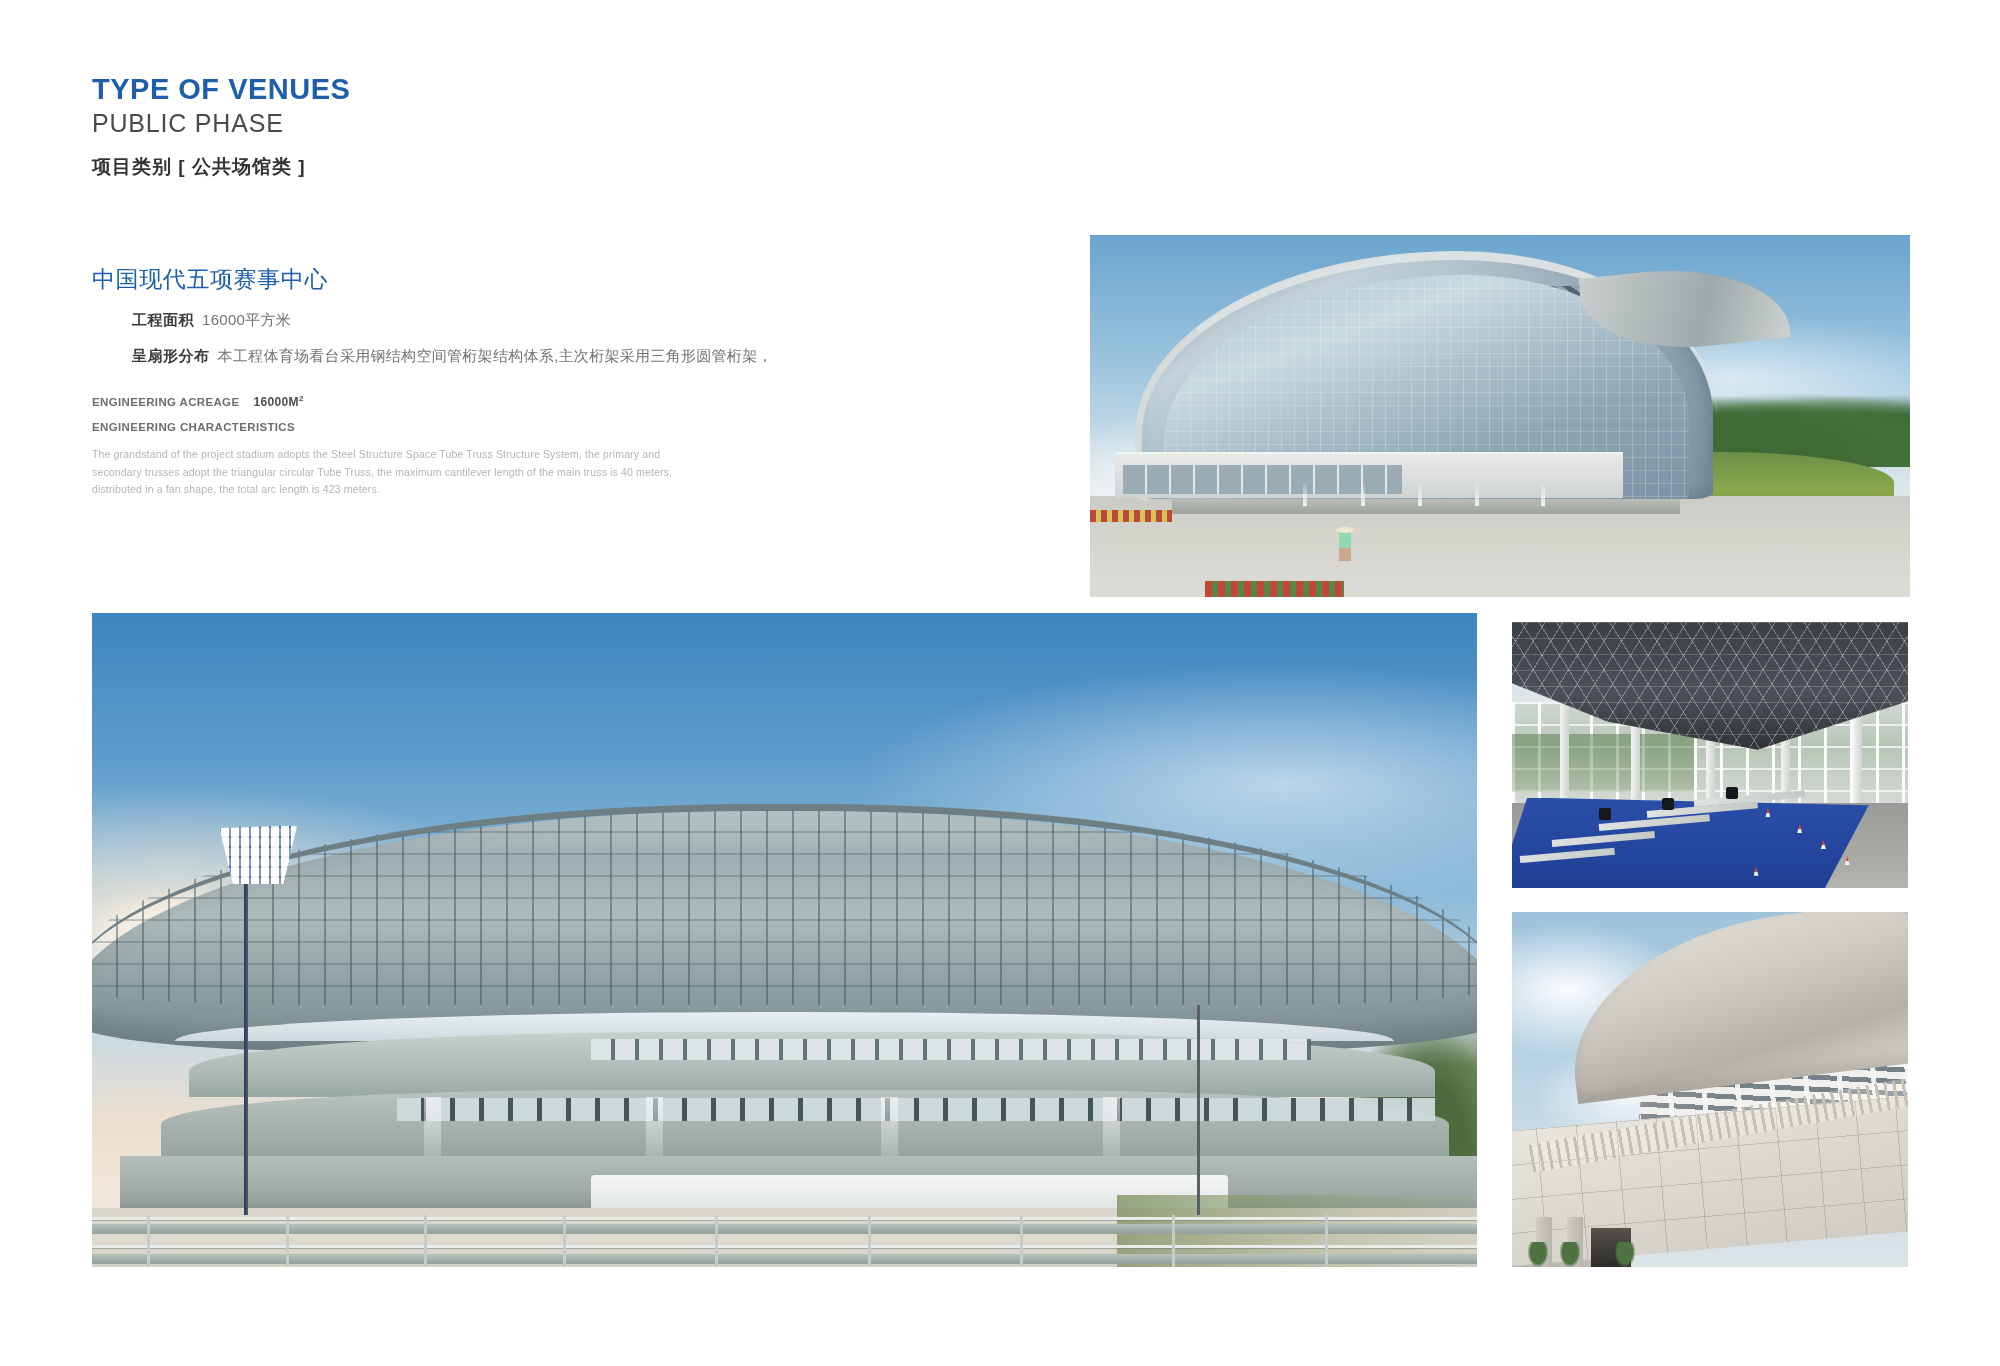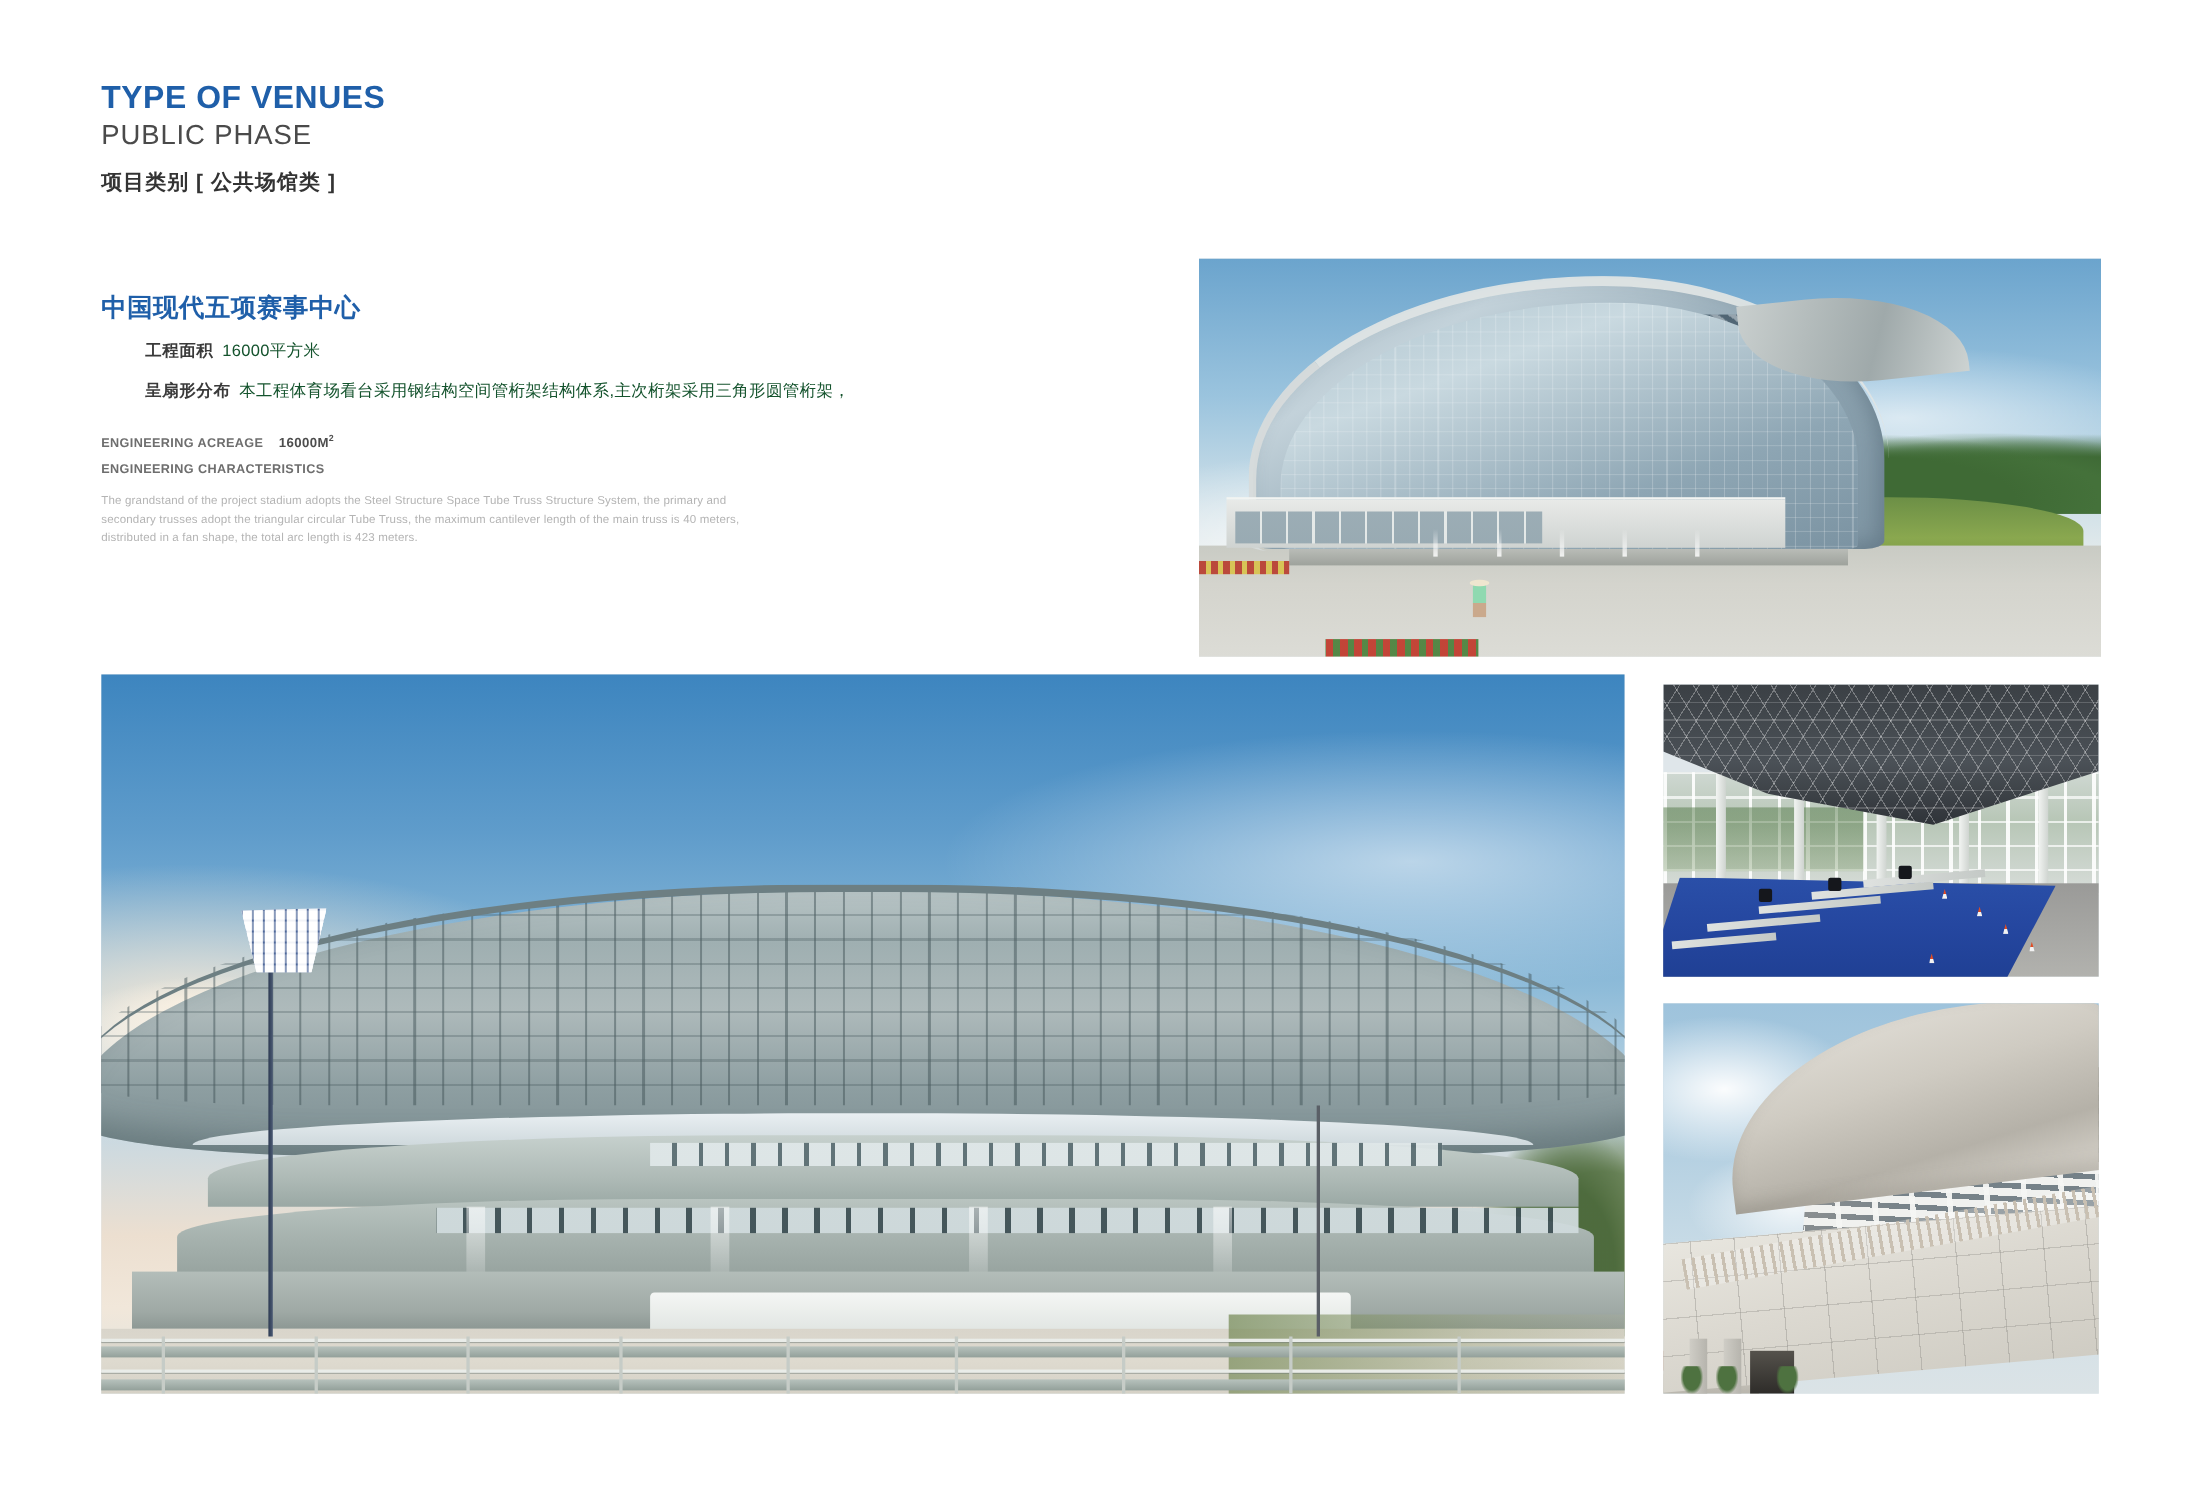--- a/index.html
+++ b/index.html
@@ -49,21 +49,21 @@
 
   
   #desc-block {
     position: absolute;
     left: 92px;
     top: 265px;
     width: 720px;
   }
   #project-title-cn {
     font-size: 23px;
-    font-weight: 700;
+    font-weight: 400;
     color: #1f5fa9;
     margin: 0;
     letter-spacing: 0.6px;
     line-height: 1.3;
   }
   .cn-row {
     display: flex;
     align-items: flex-start;
     margin-top: 13px;
     font-size: 15px;
@@ -71,21 +71,21 @@
     margin-left: 40px;
   }
   .cn-label {
     font-weight: 700;
     color: #3a3a3a;
     white-space: nowrap;
     flex: 0 0 auto;
     letter-spacing: 0.5px;
   }
   .cn-value {
-    color: #14532d;
+    color: #737373;
     margin-left: 8px;
     letter-spacing: 0.3px;
   }
   .cn-value .line2 {
     display: block;
   }
 
   #en-block {
     margin-top: 26px;
   }

